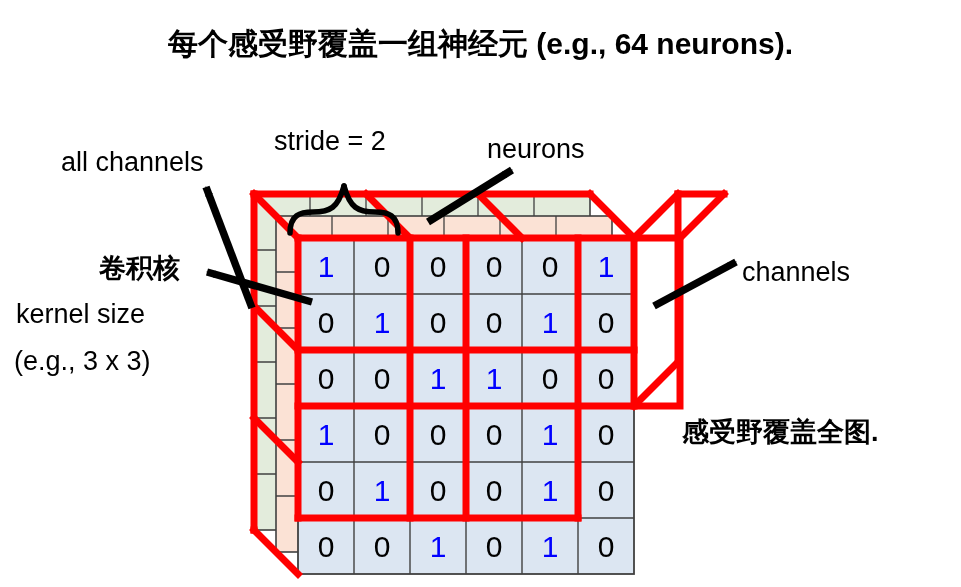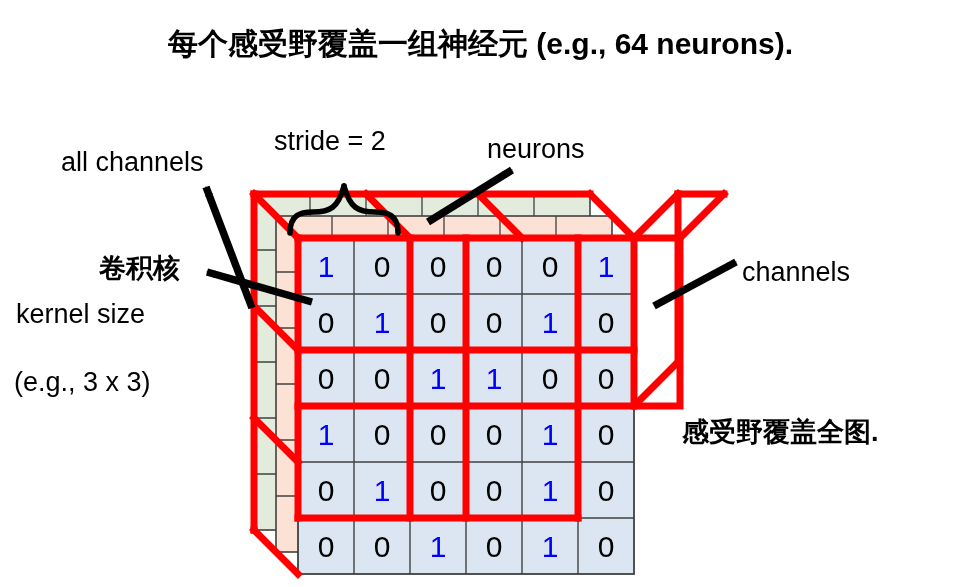--- a/index.html
+++ b/index.html
@@ -12,21 +12,21 @@
   #title{
     left:0;top:24px;width:961px;text-align:center;
     font-size:30px;line-height:40px;font-weight:700;letter-spacing:0px;
     white-space:nowrap;
   }
   .lbl{font-size:27px;line-height:32px;white-space:nowrap;}
   .lbl.cjk{font-weight:700;}
   #lbl-all-channels{left:61px;top:146px;}
   #lbl-kernel-cjk{left:99px;top:252px;}
   #lbl-kernel-size{left:16px;top:298px;}
-  #lbl-kernel-eg{left:14px;top:345px;margin-top:21px;}
+  #lbl-kernel-eg{left:14px;top:345px;}
   #lbl-stride{left:274px;top:125px;}
   #lbl-overlap{left:487px;top:133px;}
   #lbl-padding{left:742px;top:256px;}
   #lbl-full{left:682px;top:416px;font-weight:700;}
 
   #stage{left:0;top:0;width:961px;height:587px;}
   svg{display:block;}
 
   .cellnum{
     position:absolute;font-size:30px;line-height:1;

